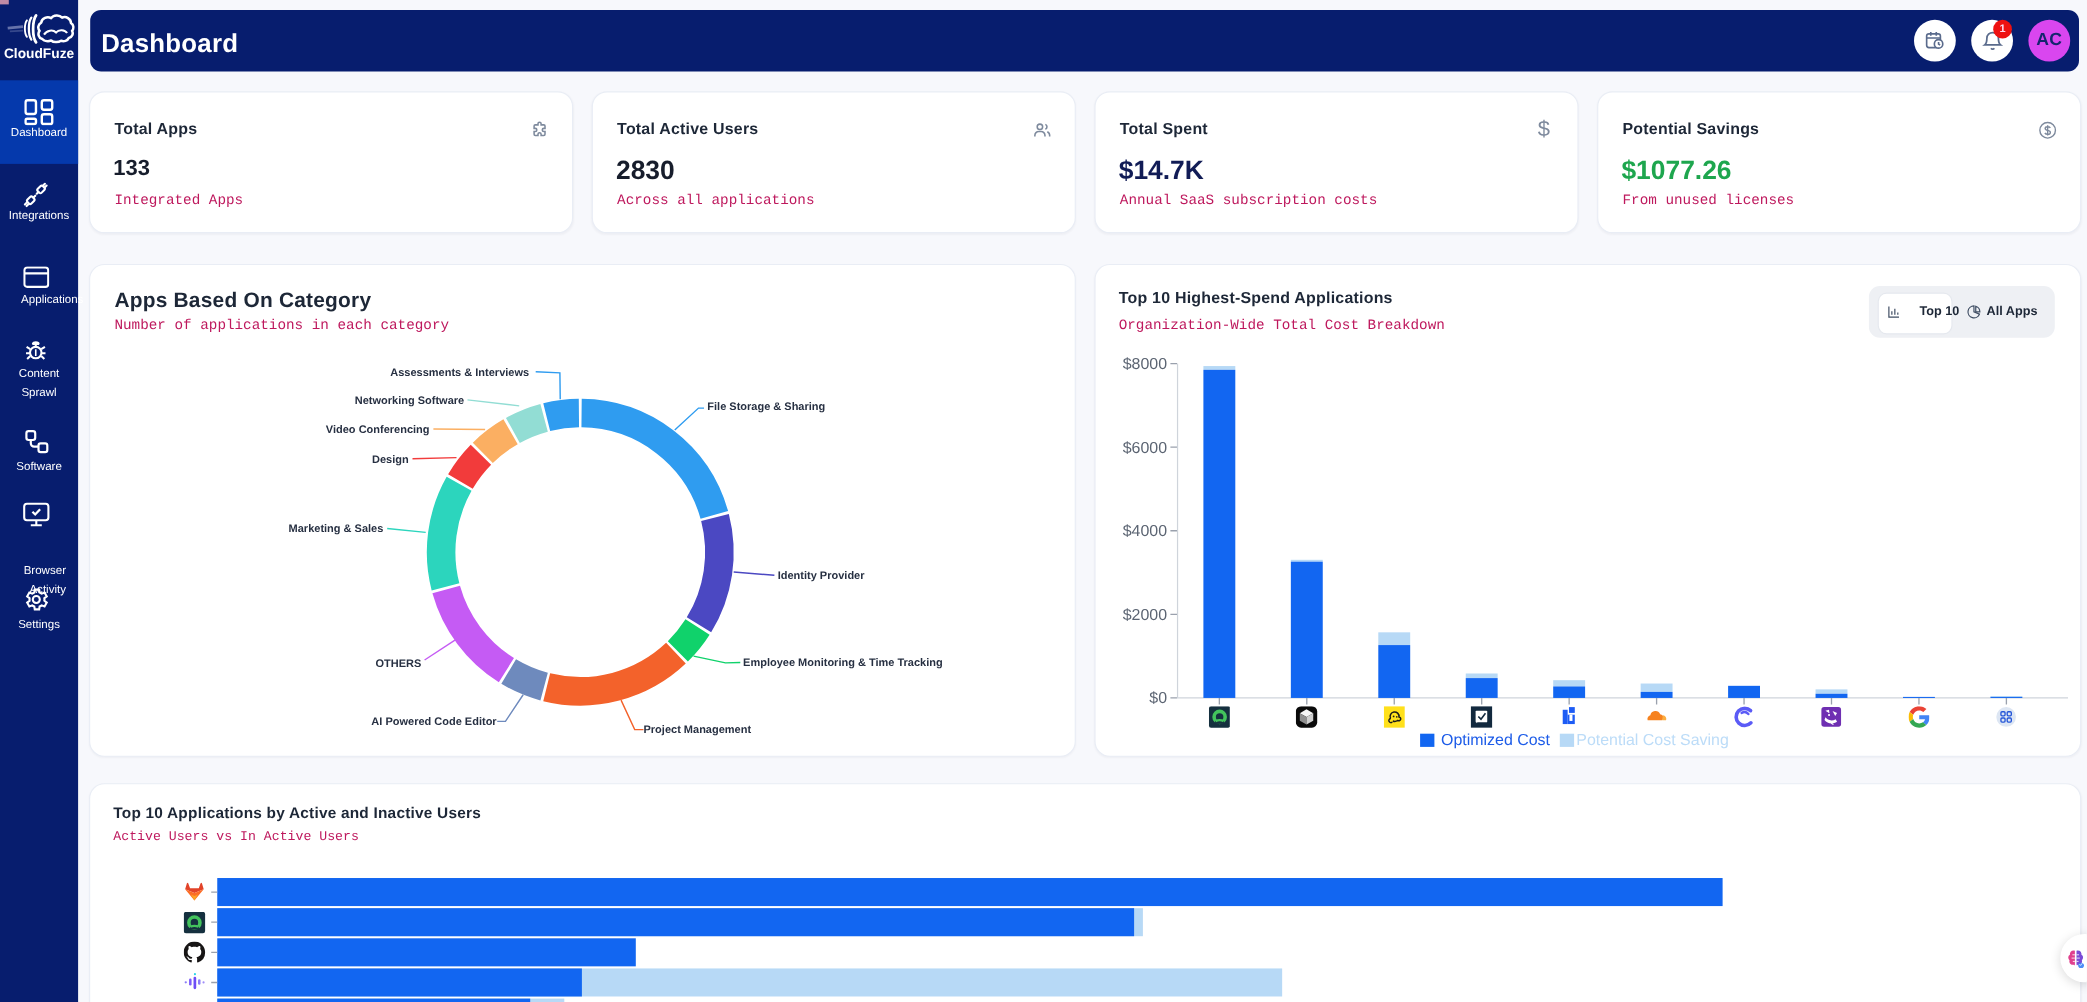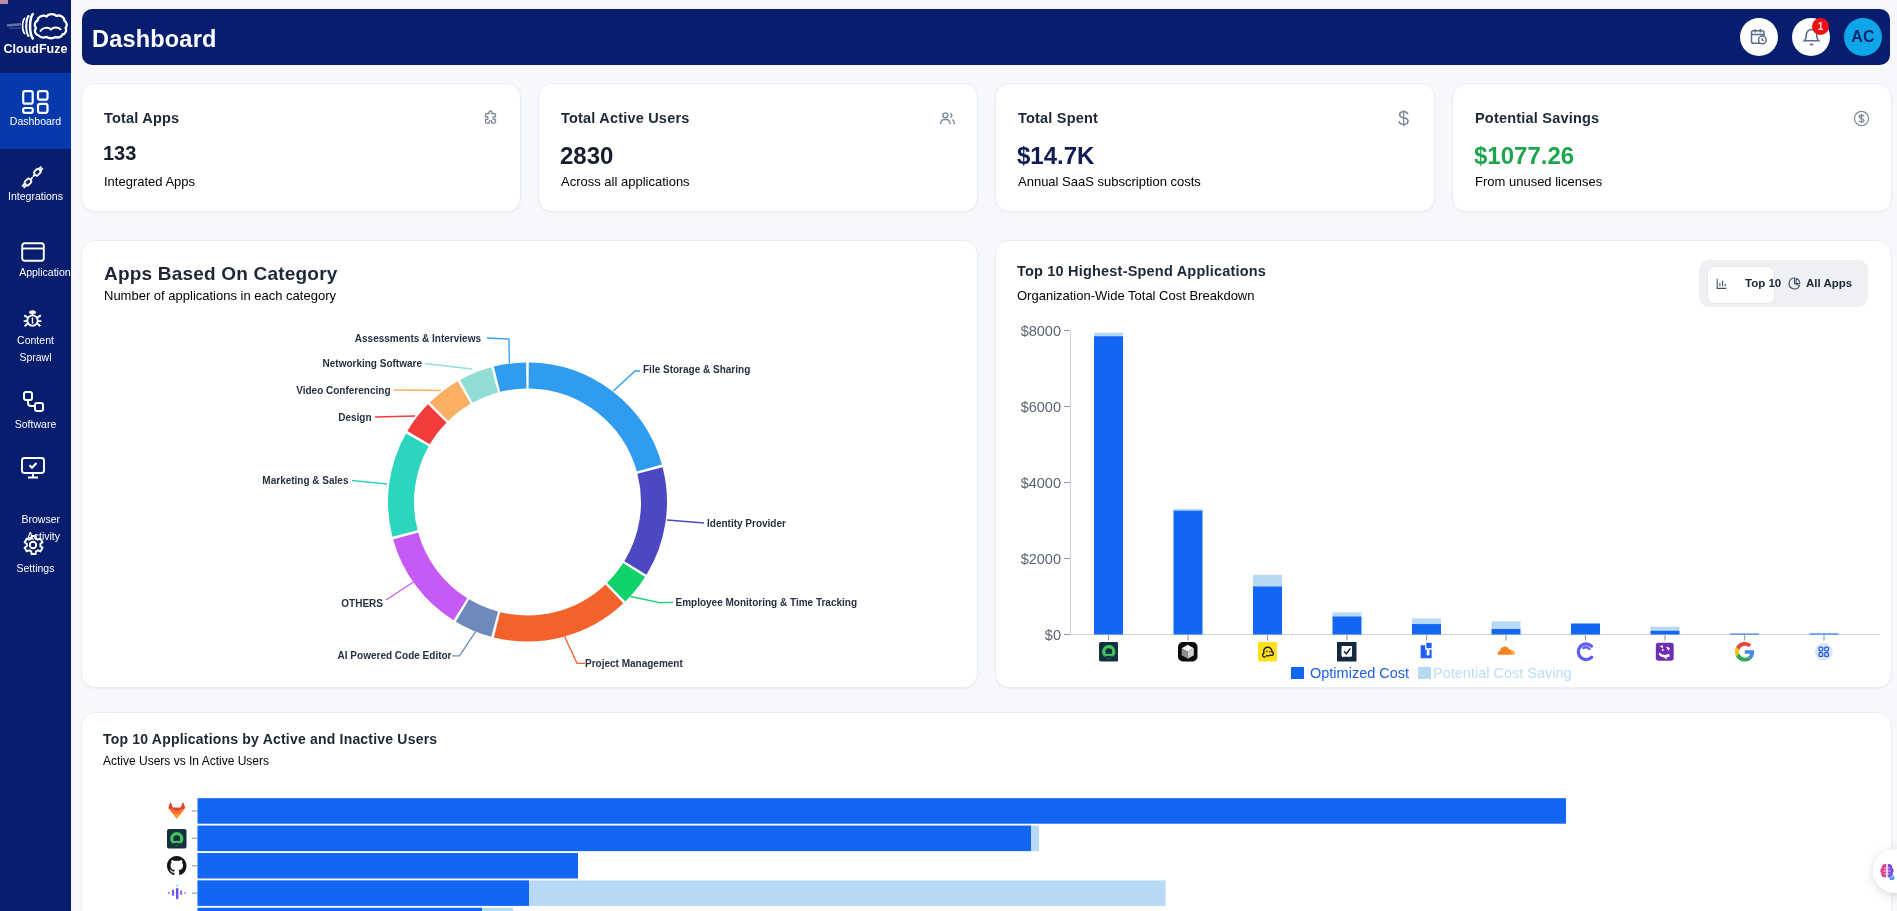--- a/index.html
+++ b/index.html
@@ -3,21 +3,21 @@
 <meta charset="utf-8">
 <style>
   * { margin:0; padding:0; box-sizing:border-box; }
   html,body { width:1897px; height:911px; overflow:hidden; background:#f7f8fc;
     font-family:"Liberation Sans", sans-serif; }
   .abs { position:absolute; }
   #stage { position:relative; width:1897px; height:911px; }
   .card { position:absolute; background:#fff; border:1px solid #e9edf5; border-radius:14px;
     box-shadow:0 1px 2px rgba(16,24,40,.04); }
   .ctitle { color:#1d2737; font-weight:700; letter-spacing:.2px; }
-  .csub { color:#000000; }
+  .csub { color:#be185d;font-family:Liberation Mono, monospace; }
 </style>
 </head>
 <body>
 <div id="stage">
 
 <div class="abs" style="left:0;top:0;width:71px;height:911px;background:#071d6e;"></div>
 <div class="abs" style="left:0;top:0;width:8px;height:4px;background:#c08ba6;"></div>
 
 <svg class="abs" style="left:4px;top:10px;" width="64" height="34" viewBox="0 0 64 34">
   <g fill="none" stroke="#8e97c4" opacity="0.7">
@@ -105,21 +105,21 @@
   <path d="M16 13.4 v2.3 l1.7 1"></path>
 </svg>
 
 <div class="abs" style="left:1792px;top:18px;width:38px;height:38px;border-radius:50%;background:#fff;"></div>
 <svg class="abs" style="left:1801px;top:26px;" width="21" height="22" viewBox="0 0 24 24" fill="none" stroke="#5a6b8c" stroke-width="1.8">
   <path d="M18 9.5 a6 6 0 1 0 -12 0 c0 5.2 -2.2 6.8 -2.2 6.8 h16.4 s-2.2 -1.6 -2.2 -6.8"></path>
   <path d="M10.3 19.8 a2 2 0 0 0 3.4 0"></path>
 </svg>
 <div class="abs" style="left:1812px;top:18px;width:17px;height:17px;border-radius:50%;background:#ee1111;color:#ffd9ec;font-size:10px;font-weight:700;text-align:center;line-height:17px;">1</div>
 
-<div class="abs" style="left:1844px;top:18px;width:38px;height:38px;border-radius:50%;background:#0ea5e9;color:#15256e;font-size:16px;font-weight:800;text-align:center;line-height:38px;letter-spacing:.3px;">AC</div>
+<div class="abs" style="left:1844px;top:18px;width:38px;height:38px;border-radius:50%;background:#d946ef;color:#15256e;font-size:16px;font-weight:800;text-align:center;line-height:38px;letter-spacing:.3px;">AC</div>
 
 <div class="card" style="left:81px;top:83px;width:440px;height:129px;"></div>
 <div class="card" style="left:538px;top:83px;width:440px;height:129px;"></div>
 <div class="card" style="left:995px;top:83px;width:440px;height:129px;"></div>
 <div class="card" style="left:1452px;top:83px;width:440px;height:129px;"></div>
 
 <div class="abs ctitle" style="left:104px;top:110px;font-size:14.5px;">Total Apps</div>
 <div class="abs" style="left:103px;top:142px;font-size:20px;font-weight:800;color:#171d2c;">133</div>
 <div class="abs csub" style="left:104px;top:174px;font-size:13px;">Integrated Apps</div>
 <svg class="abs" style="left:482px;top:110px;" width="17" height="17" viewBox="0 0 24 24" fill="none" stroke="#7e8a9d" stroke-width="2">

